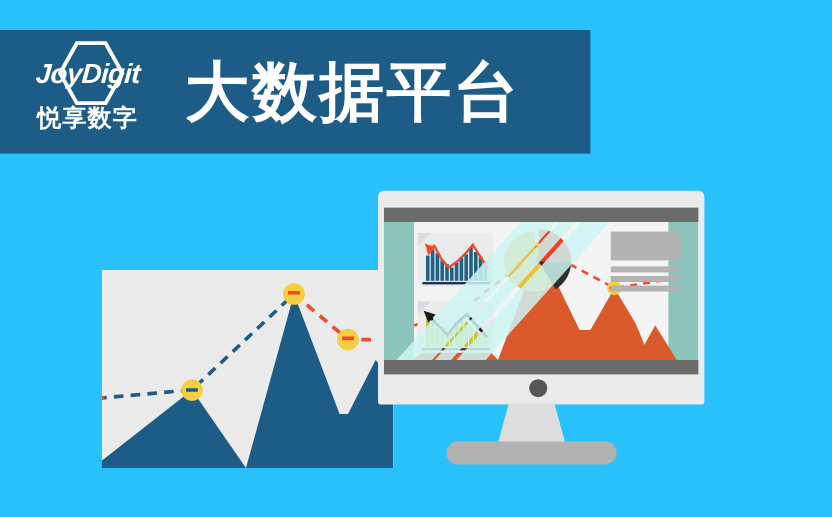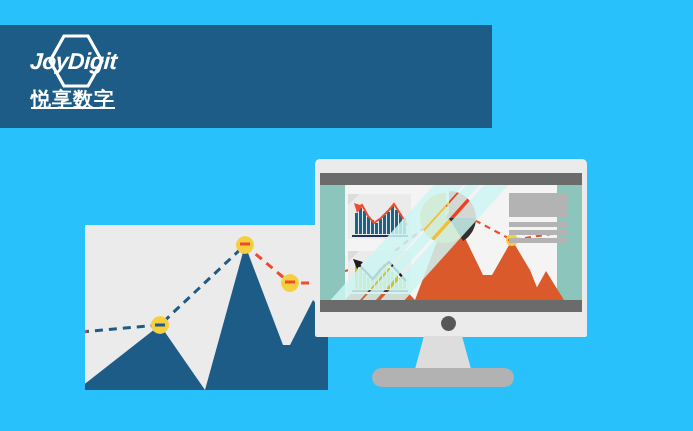--- a/index.html
+++ b/index.html
@@ -62,21 +62,20 @@
   #logo-sub {
     position: relative;
     z-index: 2;
     color: #ffffff;
     font-size: 20px;
     font-weight: bold;
     letter-spacing: 1px;
     line-height: 1;
     margin-top: 16px;
     white-space: nowrap;
-    text-decoration: underline;
   }
   #banner-title {
     color: #ffffff;
     font-size: 54px;
     font-weight: bold;
     letter-spacing: 2px;
     margin-left: 22px;
     line-height: 1;
     white-space: nowrap;
   }
@@ -188,20 +187,21 @@
   <div id="banner">
 
     <div id="logo-block">
       <svg id="logo-hex" viewBox="0 0 56 54">
         <polygon points="16,2 40,2 54,27 40,52 16,52 2,27" fill="none" stroke="#ffffff" stroke-width="3.2" stroke-linejoin="miter"></polygon>
       </svg>
       <div id="logo-wordmark">JoyDigit</div>
       <div id="logo-sub">悦享数字</div>
     </div>
 
+    <div id="banner-title">大数据平台</div>
   </div>
 
   <div id="left-panel">
     <svg width="243" height="165" viewBox="0 0 243 165">
 
       <polygon fill="#1d5c86" points="-8,165 75,100 120,165 160,20 198,120 205,120 228,75 243,92 243,165"></polygon>
 
       <polyline fill="none" stroke="#1d5c86" stroke-width="3" stroke-dasharray="8,6" points="-4,107 40,103 75,100 160,20"></polyline>
 
       <polyline fill="none" stroke="#ef4b2c" stroke-width="3" stroke-dasharray="8,6" points="160,20 205,58 243,58"></polyline>

